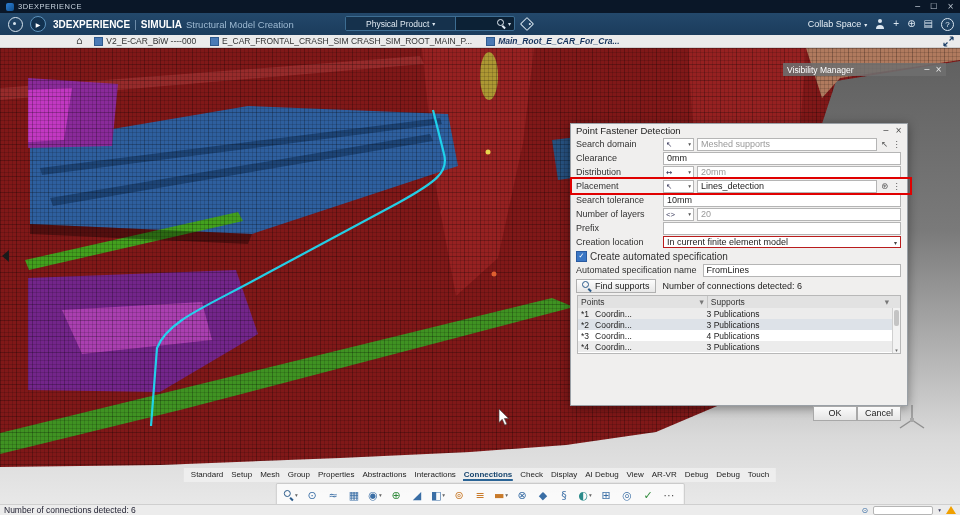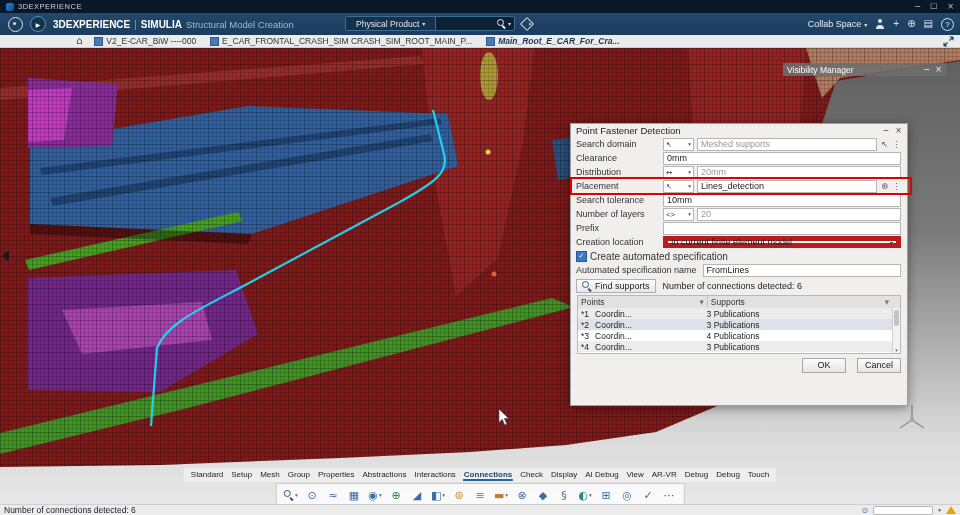--- a/index.html
+++ b/index.html
@@ -17,21 +17,21 @@
   .header{position:absolute;left:0;top:13px;width:100%;height:22px;background:linear-gradient(#23486b,#1b3c5c);display:flex;align-items:center;padding:0 8px;box-sizing:border-box;color:#fff;gap:7px;}
   .compass{width:13px;height:13px;border:1.5px solid #d8e4ee;border-radius:50%;position:relative;flex:none;}
   .compass::after{content:"";position:absolute;left:4px;top:4px;width:3px;height:3px;border-radius:50%;background:#d8e4ee;}
   .play{width:14px;height:14px;border-radius:50%;background:#123250;border:1px solid #5d93bd;color:#fff;font-size:6px;display:flex;align-items:center;justify-content:center;flex:none;cursor:pointer;}
   .brand{display:flex;align-items:baseline;gap:4px;white-space:nowrap;}
   .brand .b1{font-weight:bold;font-size:10px;}
   .brand .sep{color:#7e9cb8;}
   .brand .b2{font-weight:bold;font-size:10px;}
   .brand .b3{color:#9db9d2;font-size:9.5px;}
   .searchbox{position:absolute;left:345px;top:16px;width:170px;height:15px;background:#0c2135;border:1px solid #3d6d92;border-radius:2px;display:flex;align-items:center;box-sizing:border-box;}
-  .s-chip{height:100%;background:#15314c;border-right:1px solid #3d6d92;display:flex;align-items:center;gap:3px;padding:0 10px;font-size:8.5px;color:#dfe9f2;cursor:pointer;}
+  .s-chip{height:100%;background:#15314c;border-right:1px solid #3d6d92;display:flex;align-items:center;gap:3px;padding:0 20px;font-size:8.5px;color:#dfe9f2;cursor:pointer;}
   .s-chip .g{font-size:6px;}
   .s-input{flex:1;height:100%;}
   .mag{position:relative;width:10px;height:10px;display:inline-block;flex:none;}
   .mag::before{content:"";position:absolute;left:0;top:0;width:5px;height:5px;border:1.4px solid #2a5a8a;border-radius:50%;}
   .mag::after{content:"";position:absolute;left:6.5px;top:6.5px;width:4px;height:1.6px;background:#2a5a8a;transform:rotate(45deg);transform-origin:0 0;}
   .mag.white::before{border-color:#e4edf5;}
   .mag.white::after{background:#e4edf5;}
   .s-caret{font-size:6px;color:#cfdbe6;margin:0 3px 0 1px;}
   .tagicon{position:absolute;left:522px;top:19px;width:8px;height:8px;border:1.3px solid #d8e4ee;border-radius:1px;transform:rotate(45deg);cursor:pointer;}
   .tagicon::after{content:"";position:absolute;right:1px;top:1px;width:2px;height:2px;border-radius:50%;background:#d8e4ee;}
@@ -73,42 +73,42 @@
   .dinput{flex:1;height:11px;background:#fff;border:1px solid #b5b5b5;font-size:9px;padding:0 3px;line-height:11px;white-space:nowrap;overflow:hidden;cursor:text;}
   .gray{color:#999;}
   .combo{flex:none;width:25px;height:11px;background:#fff;border:1px solid #b5b5b5;display:flex;align-items:center;justify-content:space-between;padding:0 2px;cursor:pointer;}
   .combo .ci{font-size:7.5px;color:#335;}
   .combo .cc{font-size:5.5px;color:#555;}
   .rowic{flex:none;width:9px;text-align:center;font-size:8.5px;color:#555;cursor:pointer;}
   .placement-row{position:relative;}
   .red-frame{position:absolute;left:-1px;right:-5px;top:-2px;bottom:-2px;border:2px solid #e00000;pointer-events:none;}
   .btn-sm{display:flex;align-items:center;gap:3px;border:1px solid #b0b0b0;background:linear-gradient(#fdfdfd,#e7e7e7);height:12px;padding:0 5px;font-size:9px;cursor:pointer;white-space:nowrap;}
   .pencil{color:#b06a2a;font-size:9px;}
-  .dselect{flex:1;height:12px;background:#fff;border:5px solid #b91c1c;font-size:9px;display:flex;align-items:center;padding:0 3px;cursor:pointer;box-sizing:border-box;}
+  .dselect{flex:1;height:12px;background:#fff;border:1px solid #b91c1c;font-size:9px;display:flex;align-items:center;padding:0 3px;cursor:pointer;box-sizing:border-box;}
   .dselect .lbl{flex:1;white-space:nowrap;overflow:hidden;}
   .dselect .g{font-size:6px;color:#444;}
   .checkbox{width:9px;height:9px;background:#3a76c4;border:1px solid #2a5aa0;color:#fff;font-size:7px;line-height:9px;text-align:center;flex:none;cursor:pointer;}
   .chk-label{font-size:10px;color:#333;}
   .find-status{font-size:9px;color:#222;margin-left:4px;white-space:nowrap;}
   .rtable{margin:2px 6px 0 6px;border:1px solid #b8b8b8;height:57px;position:relative;background:#fff;overflow:hidden;}
   .rhead{display:flex;height:12px;background:#e2e2e2;border-bottom:1px solid #c5c5c5;font-size:8.5px;color:#333;}
   .hcell{display:flex;align-items:center;justify-content:space-between;padding:0 3px;box-sizing:border-box;cursor:pointer;}
   .hcell.c1{width:40%;}
   .hcell.c2{flex:1;border-left:1px solid #c5c5c5;margin-right:8px;}
   .funnel{font-size:5.5px;color:#777;}
   #results-body{position:absolute;left:0;right:8px;top:12px;bottom:0;}
   .rrow{display:flex;height:11px;align-items:center;font-size:8.5px;color:#222;cursor:pointer;}
   .rrow .c1{width:40%;display:flex;gap:6px;padding:0 3px;box-sizing:border-box;white-space:nowrap;overflow:hidden;}
   .rrow .c2{flex:1;padding:0 3px;white-space:nowrap;overflow:hidden;}
   .rrow.shade{background:#ececec;}
   .rrow.sel{background:#dde2e8;}
   .vscroll{position:absolute;right:0;top:12px;bottom:0;width:8px;background:#f2f2f2;border-left:1px solid #cfcfcf;box-sizing:border-box;cursor:pointer;}
   .vthumb{position:absolute;left:1px;right:1px;top:2px;height:16px;background:#c4c4c4;border-radius:2px;}
   .varrow{position:absolute;left:0;right:0;bottom:0;text-align:center;font-size:5px;color:#666;}
-  .dfoot{display:flex;justify-content:flex-end;gap:11px;padding:4px 6px 0 6px;}
+  .dfoot{display:flex;justify-content:flex-end;gap:0;padding:4px 6px 0 6px;margin-top:48px;}
   .btn{min-width:34px;height:13px;border:1px solid #a8a8a8;background:linear-gradient(#fbfbfb,#e5e5e5);font-size:9px;text-align:center;line-height:12px;cursor:pointer;padding:0 4px;}
 
   
   .ribbon{position:absolute;left:50%;top:468px;transform:translateX(-50%);display:flex;flex-direction:column;align-items:center;gap:1px;z-index:4;}
   #ribbon-tabs{display:flex;gap:6px;font-size:8px;color:#222;padding:1px 6px;background:rgba(242,242,242,.75);white-space:nowrap;}
   .rtab{cursor:pointer;padding:1px 1px 2px 1px;}
   .rtab.active{font-weight:bold;color:#17456e;box-shadow:inset 0 -2px 0 #2a6496;}
   #ribbon-icons{display:flex;gap:2px;background:rgba(251,251,251,.93);border:1px solid rgba(195,195,195,.85);border-radius:2px;padding:2px 5px;align-items:center;}
   .ricon{width:19px;height:18px;display:flex;align-items:center;justify-content:center;gap:1px;cursor:pointer;border-radius:2px;}
   .rg{font-size:11px;}

